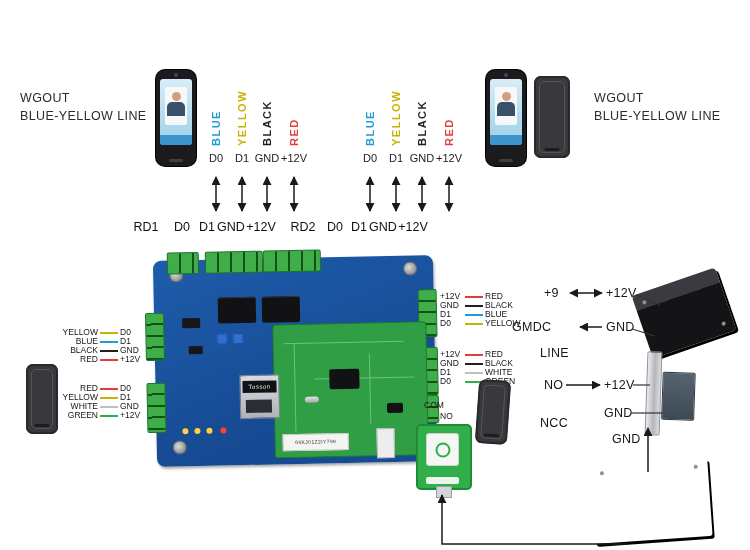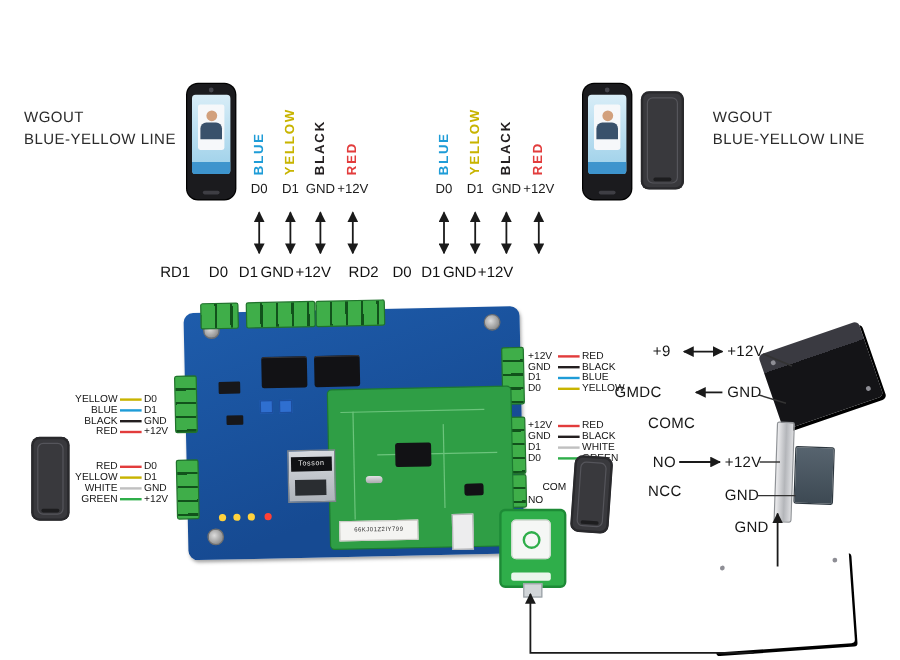--- a/index.html
+++ b/index.html
@@ -198,21 +198,21 @@
 
     <div class="led" style="left:26px;top:168px;background:#ffd23d"></div>
     <div class="led" style="left:38px;top:168px;background:#ffd23d"></div>
     <div class="led" style="left:50px;top:168px;background:#ffd23d"></div>
     <div class="led" style="left:64px;top:168px;background:#ff4136"></div>
 
     <div class="sticker">66KJ01Z2IY799</div>
     <div class="wconn"></div>
   </div>
 
-  <span class="bpin" style="left:452px;top:366px">COM</span>
+  <span class="bpin" style="left:424px;top:366px">COM</span>
   <span class="bpin" style="left:440px;top:377px">NO</span>
 
   <div class="lrow" style="top:294px">
     <span class="wname-l">YELLOW</span>
     <span class="wline" style="background: rgb(200, 180, 0);"></span>
     <span class="wpin-l">D0</span>
   </div>
   <div class="lrow" style="top:303px">
     <span class="wname-l">BLUE</span>
     <span class="wline" style="background: rgb(30, 156, 215);"></span>
@@ -294,24 +294,24 @@
   <div class="rrow" style="top:343px">
     <span class="wpin-r">D0</span>
     <span class="wline" style="background: rgb(47, 174, 74);"></span>
     <span class="wname-r">GREEN</span>
   </div>
 
   <span class="biglab" style="left:544px;top:252px">+9</span>
   <span class="biglab" style="left:606px;top:252px">+12V</span>
   <span class="biglab" style="left:512px;top:286px">GMDC</span>
   <span class="biglab" style="left:606px;top:286px">GND</span>
-  <span class="biglab" style="left:540px;top:312px">COMC</span>
+  <span class="biglab" style="left:540px;top:312px">LINE</span>
   <span class="biglab" style="left:544px;top:344px">NO</span>
   <span class="biglab" style="left:604px;top:344px">+12V</span>
-  <span class="biglab" style="left:540px;top:368px">NCC</span>
+  <span class="biglab" style="left:540px;top:382px">NCC</span>
   <span class="biglab" style="left:604px;top:372px">GND</span>
   <span class="biglab" style="left:612px;top:398px">GND</span>
 
   <div class="abs psu-top">
     <div class="psu-screw" style="left:8px;top:8px"></div>
     <div class="psu-screw" style="right:8px;bottom:8px"></div>
   </div>
   <div class="abs psu-bottom">
     <div class="psu-screw" style="left:10px;top:6px"></div>
     <div class="psu-screw" style="right:10px;top:6px"></div>

